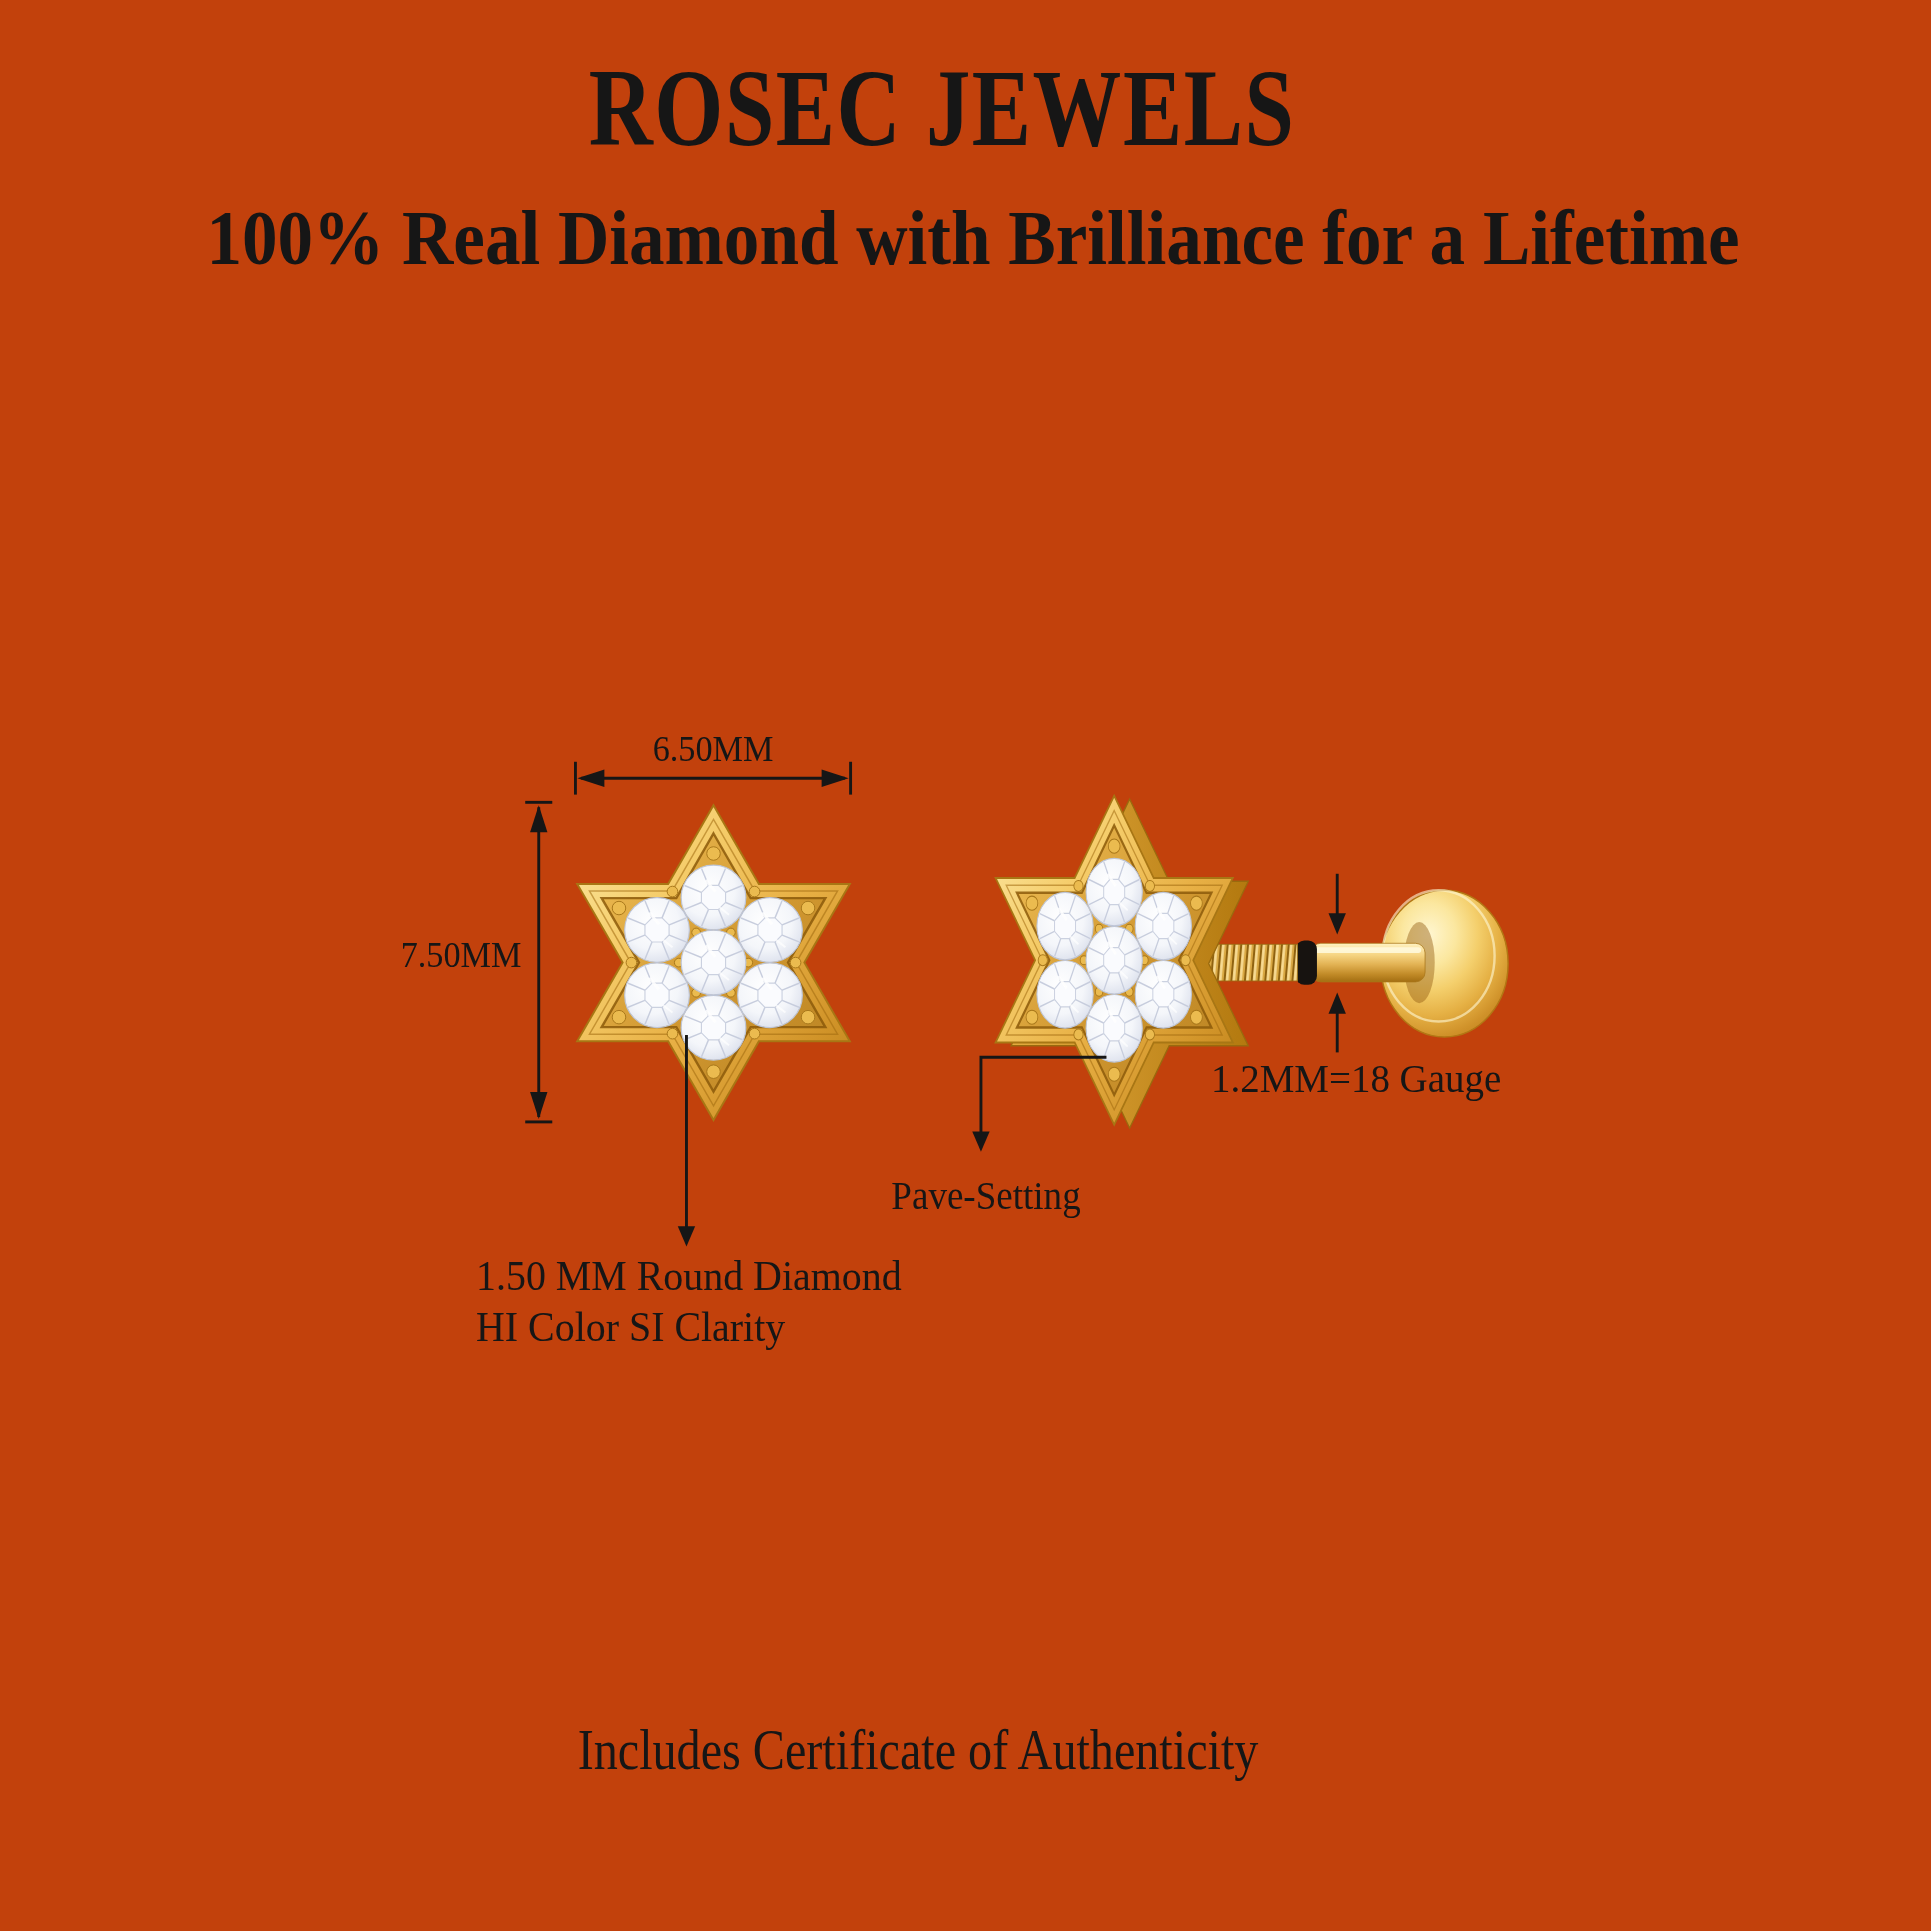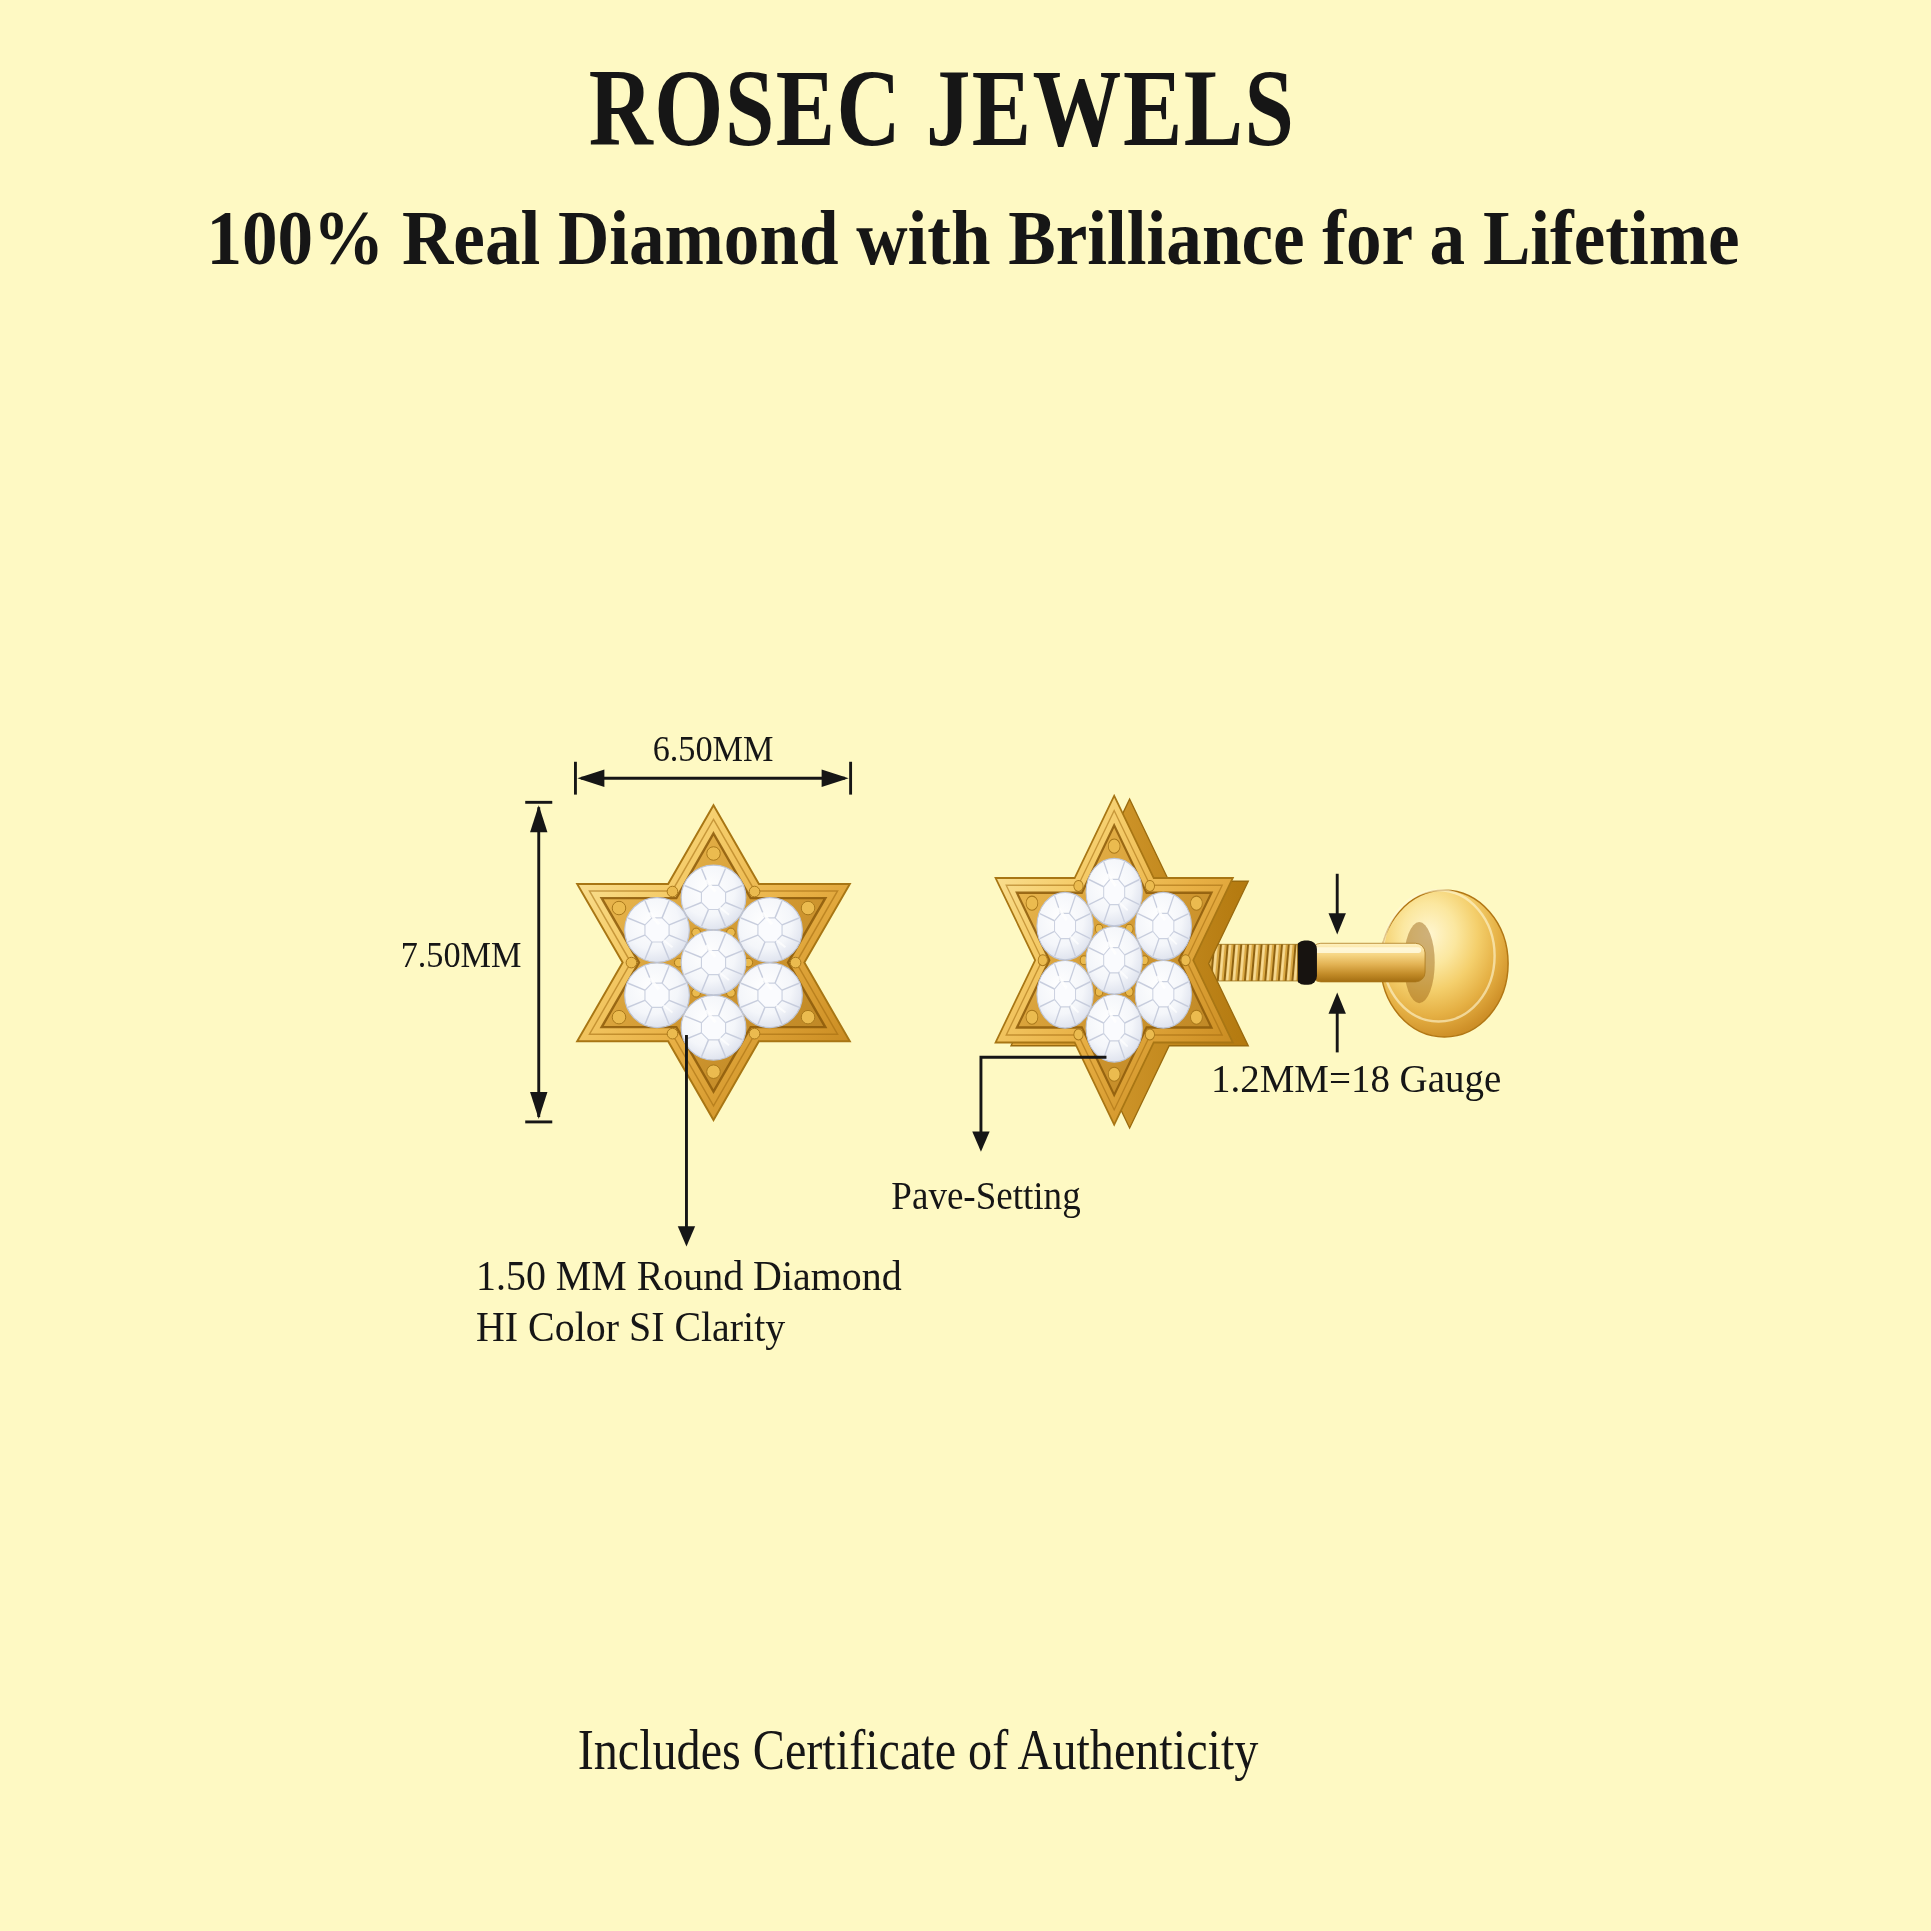--- a/index.html
+++ b/index.html
@@ -1,17 +1,17 @@
 <!DOCTYPE html>
 <html><head>
 <meta charset="utf-8">
 <style>
   html,body{margin:0;padding:0;background:#ffffff;}
   body{width:1931px;height:1931px;position:relative;font-family:"Liberation Serif",serif;color:#161616;}
-  .canvas{position:absolute;inset:0;width:1931px;height:1931px;overflow:hidden;background:#fef9c3;}
+  .canvas{position:absolute;inset:0;width:1931px;height:1931px;overflow:hidden;background:#c2410c;}
   svg.diagram{position:absolute;left:0;top:0;}
   .txt{position:absolute;white-space:nowrap;color:#161616;}
   .brand{left:942px;top:108px;font-size:111px;font-weight:700;letter-spacing:1.9px;transform:translate(-50%,-50%) scaleX(0.80);}
   .tagline{left:973px;top:238px;font-size:79px;font-weight:700;transform:translate(-50%,-50%) scaleX(0.90);}
   .dim-label{font-size:36px;font-weight:400;}
   .width-label{left:713px;top:749px;transform:translate(-50%,-50%) scaleX(0.95);}
   .height-label{left:461px;top:955px;transform:translate(-50%,-50%) scaleX(0.95);}
   .gauge-label{left:1211px;top:1078px;font-size:41px;transform:translateY(-50%) scaleX(0.95);transform-origin:left center;}
   .pave-label{left:986px;top:1195px;font-size:39px;transform:translate(-50%,-50%) scaleX(0.95);}
   .note-line{left:476px;font-size:42px;transform:translateY(-50%) scaleX(0.95);transform-origin:left center;}

